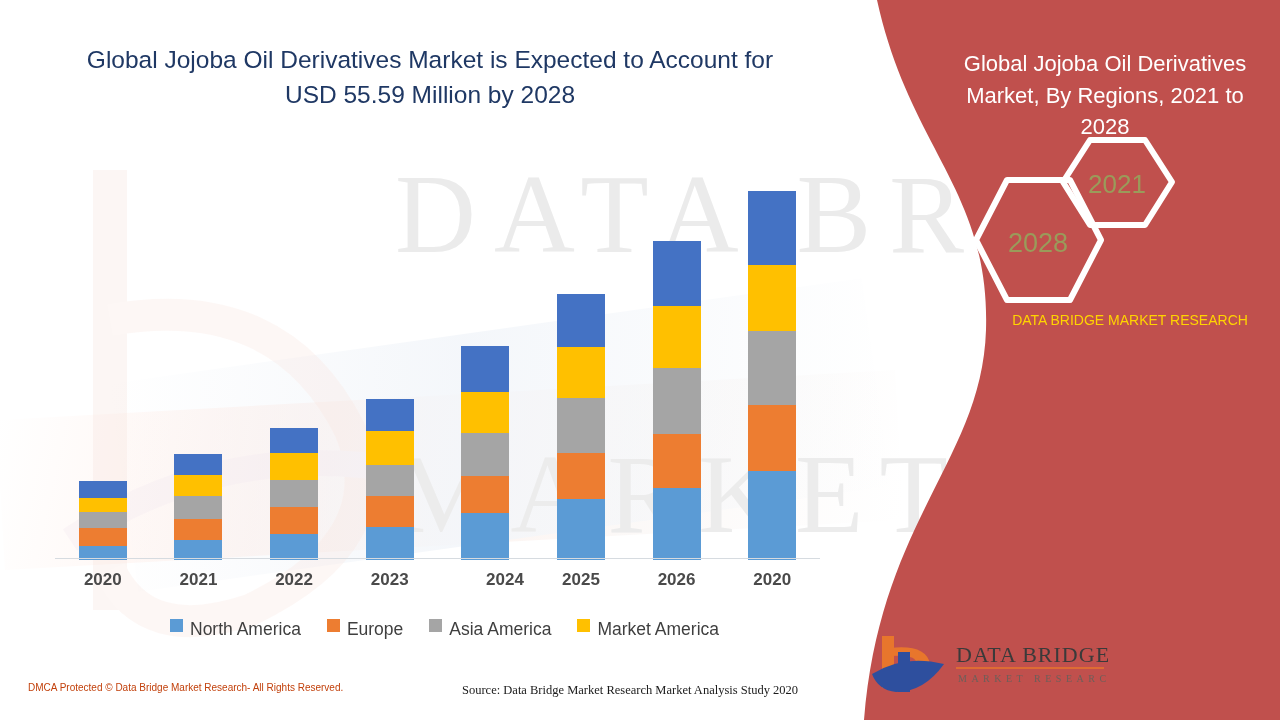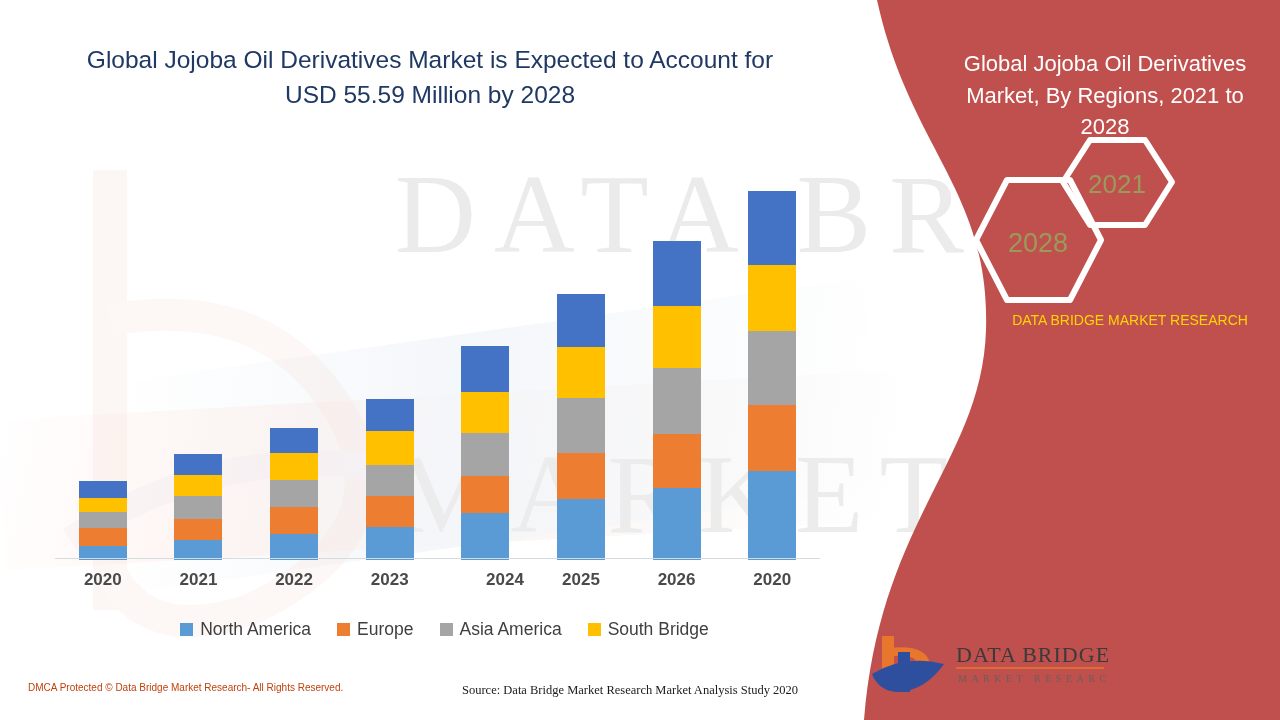--- a/index.html
+++ b/index.html
@@ -70,21 +70,21 @@
     font-size:17px;font-weight:bold;color:#4a4a4a;
     font-family:"Liberation Sans", sans-serif;
   }
 
   
   #legend{
     position:absolute;left:55px;top:617px;width:770px;height:24px;
     display:flex;justify-content:center;align-items:center;gap:17px;
     z-index:3;
   }
-  .legend-item{display:flex;align-items:center;gap:7px;padding-left:9px;}
+  .legend-item{display:flex;gap:7px;padding-left:9px;}
   .legend-swatch{width:13px;height:13px;display:block;}
   .legend-label{font-size:17.5px;color:#3f3f3f;font-family:"Liberation Sans", sans-serif;white-space:nowrap;}
 
   
   #footer-left{
     position:absolute;left:28px;top:682px;z-index:3;
     font-family:Liberation Sans, sans-serif;font-size:10px;color:#c2410c;white-space:nowrap;
   }
   #footer-right{
     position:absolute;left:462px;top:683px;z-index:3;
@@ -224,21 +224,21 @@
       <div class="legend-item">
         <span class="legend-swatch" style="background: rgb(237, 125, 49);"></span>
         <span class="legend-label">Europe</span>
       </div>
       <div class="legend-item">
         <span class="legend-swatch" style="background: rgb(165, 165, 165);"></span>
         <span class="legend-label">Asia America</span>
       </div>
       <div class="legend-item">
         <span class="legend-swatch" style="background: rgb(255, 192, 0);"></span>
-        <span class="legend-label">South Bridge</span>
+        <span class="legend-label">Market America</span>
       </div>
     </div>
 
   <div id="footer-left">DMCA Protected © Data Bridge Market Research- All Rights Reserved.</div>
   <div id="footer-right">Source: Data Bridge Market Research Market Analysis Study 2020</div>
 </div>
 
 <div id="red-panel">
   <svg id="red-svg" viewBox="0 0 440 720" preserveAspectRatio="none">
     <path d="M37,0 C70,150 150,190 146,330 C142,460 40,520 24,720 L440,720 L440,0 Z" fill="#c0504d"></path>

